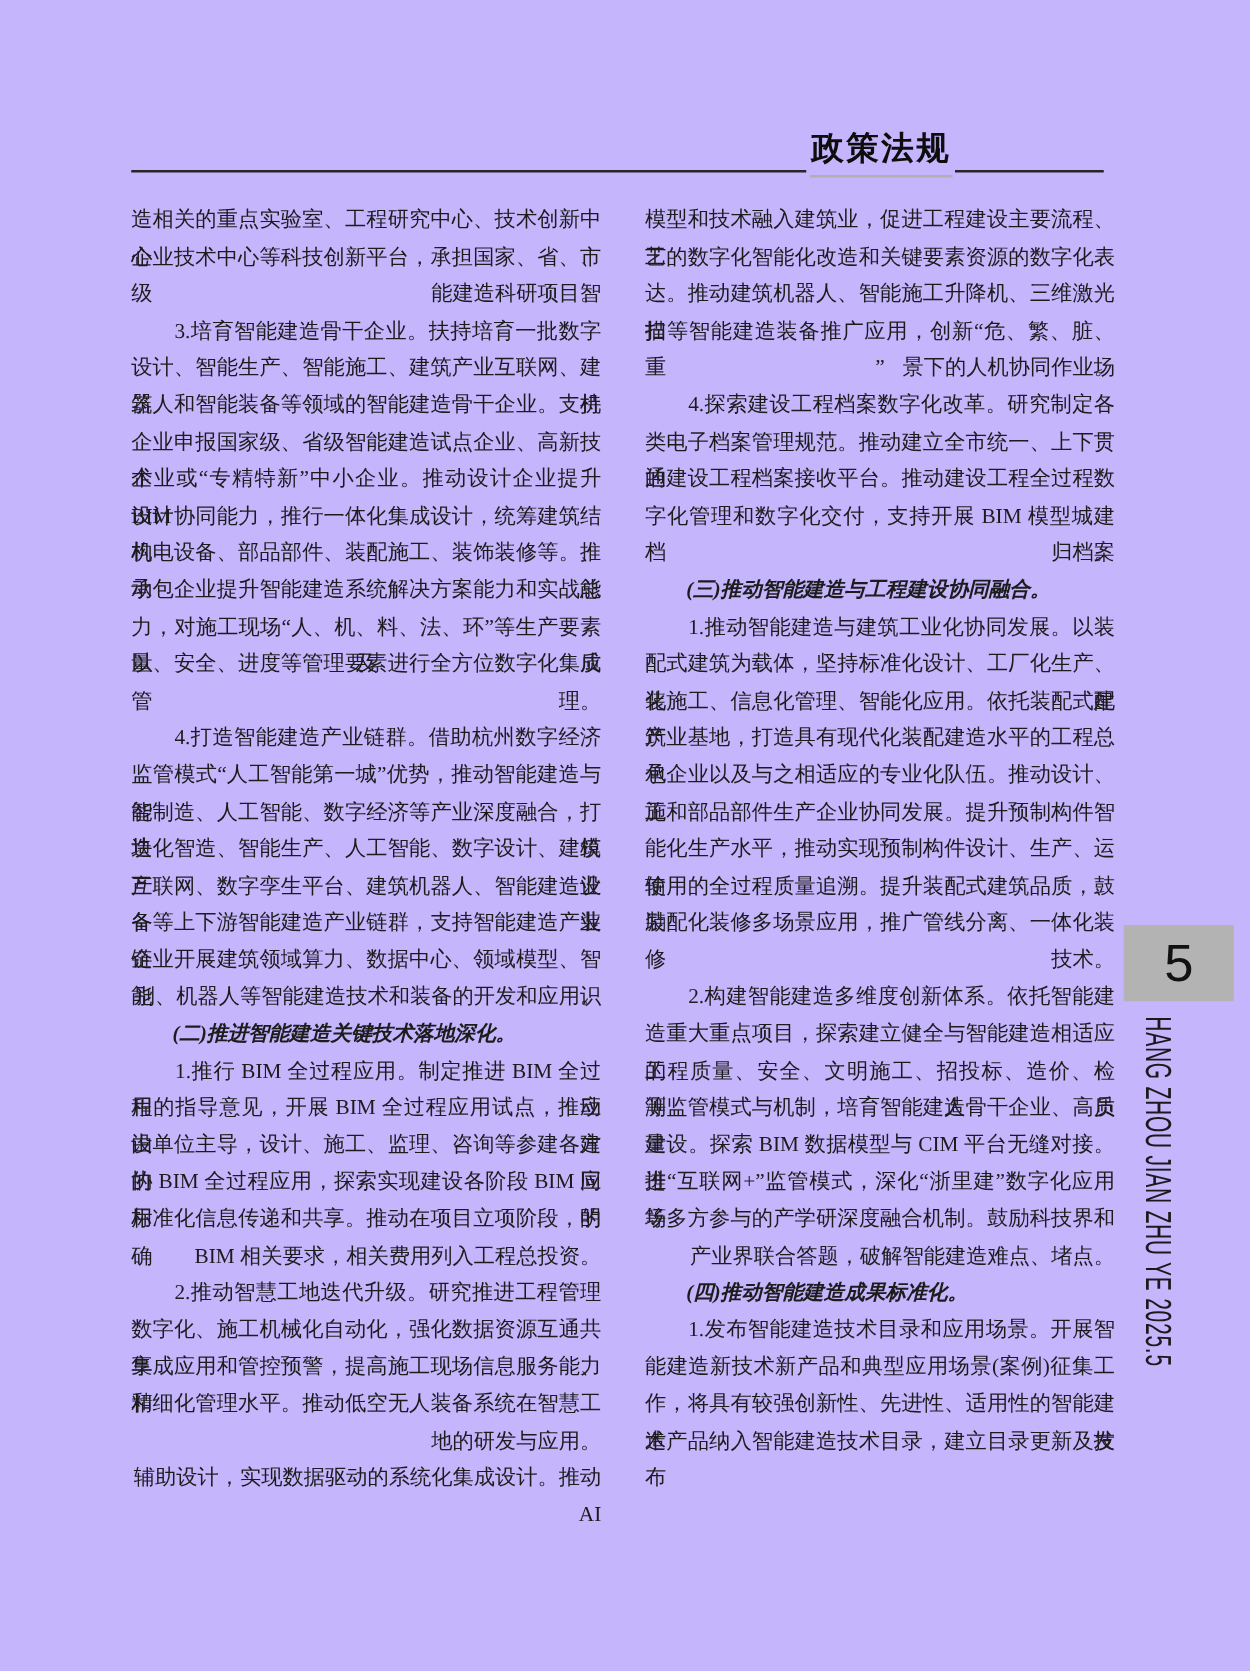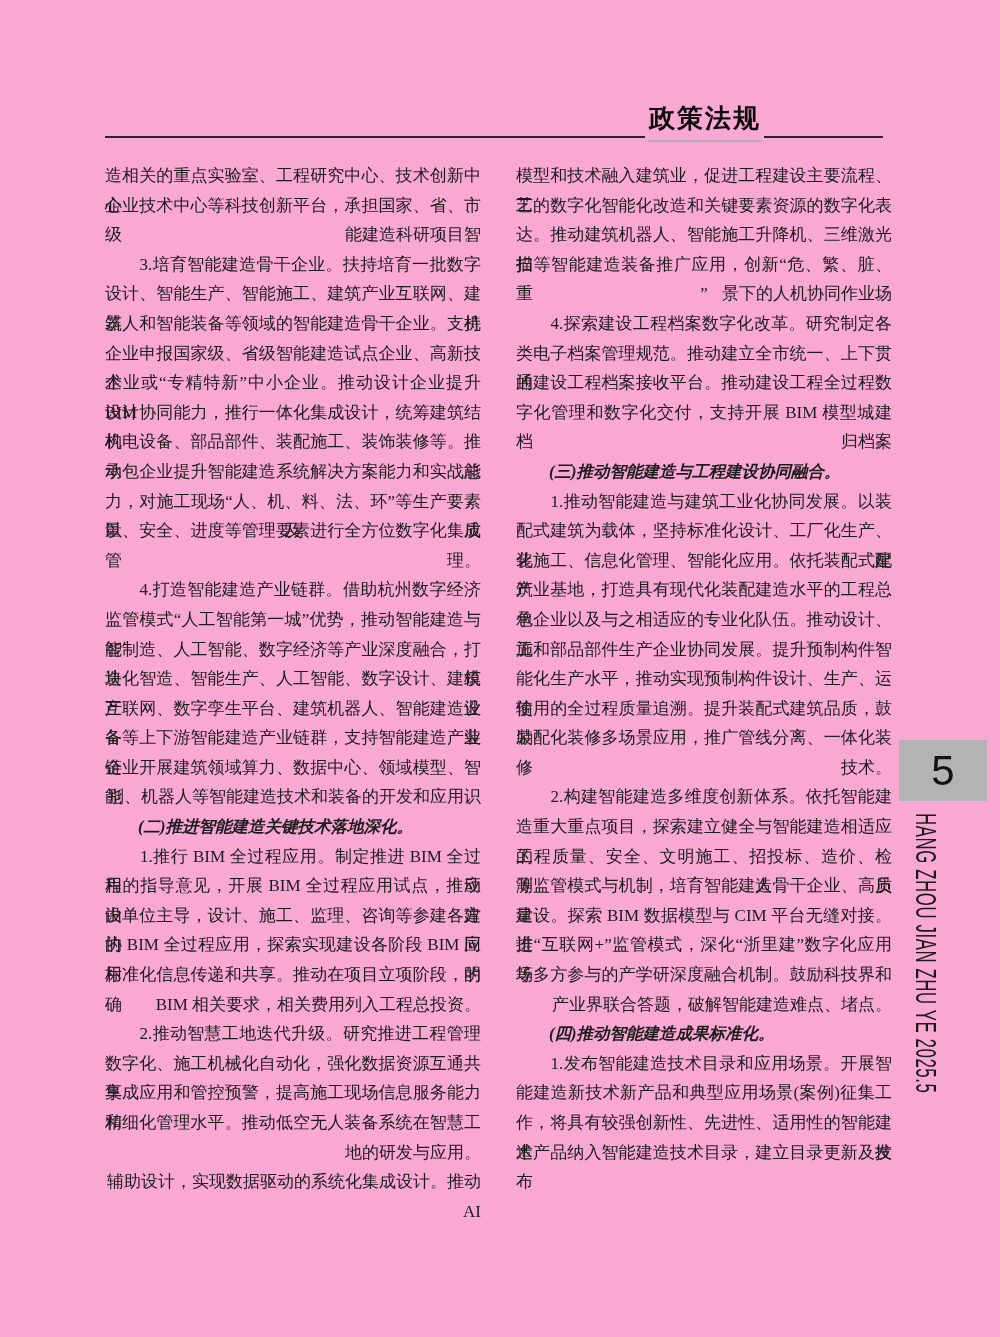--- a/index.html
+++ b/index.html
@@ -1,21 +1,21 @@
 <!DOCTYPE html>
 <html><head>
 <meta charset="utf-8">
 <style>
   html,body{margin:0;padding:0;}
   body{
     width:1000px;height:1337px;position:relative;background:#ffffff;
     font-family:"Liberation Serif","DejaVu Serif",serif;color:#1c1c1c;
     overflow:hidden;
   }
-  .page{position:absolute;inset:0;background:#f9a8d4;}
+  .page{position:absolute;inset:0;background:#c4b5fd;}
   
   .rule{position:absolute;height:2px;background:#262626;}
   .rule-left{left:105px;top:136px;width:540px;}
   .rule-right{left:764px;top:136px;width:119px;}
   .title-underline{position:absolute;left:648px;top:140px;width:114px;height:2px;background:#b0b0b0;}
   .page-title{
     position:absolute;left:645px;top:101px;width:120px;text-align:center;
     font-family:"Liberation Sans","DejaVu Sans",sans-serif;
     font-weight:bold;font-size:26px;letter-spacing:2px;color:#0d0d0d;
   }

